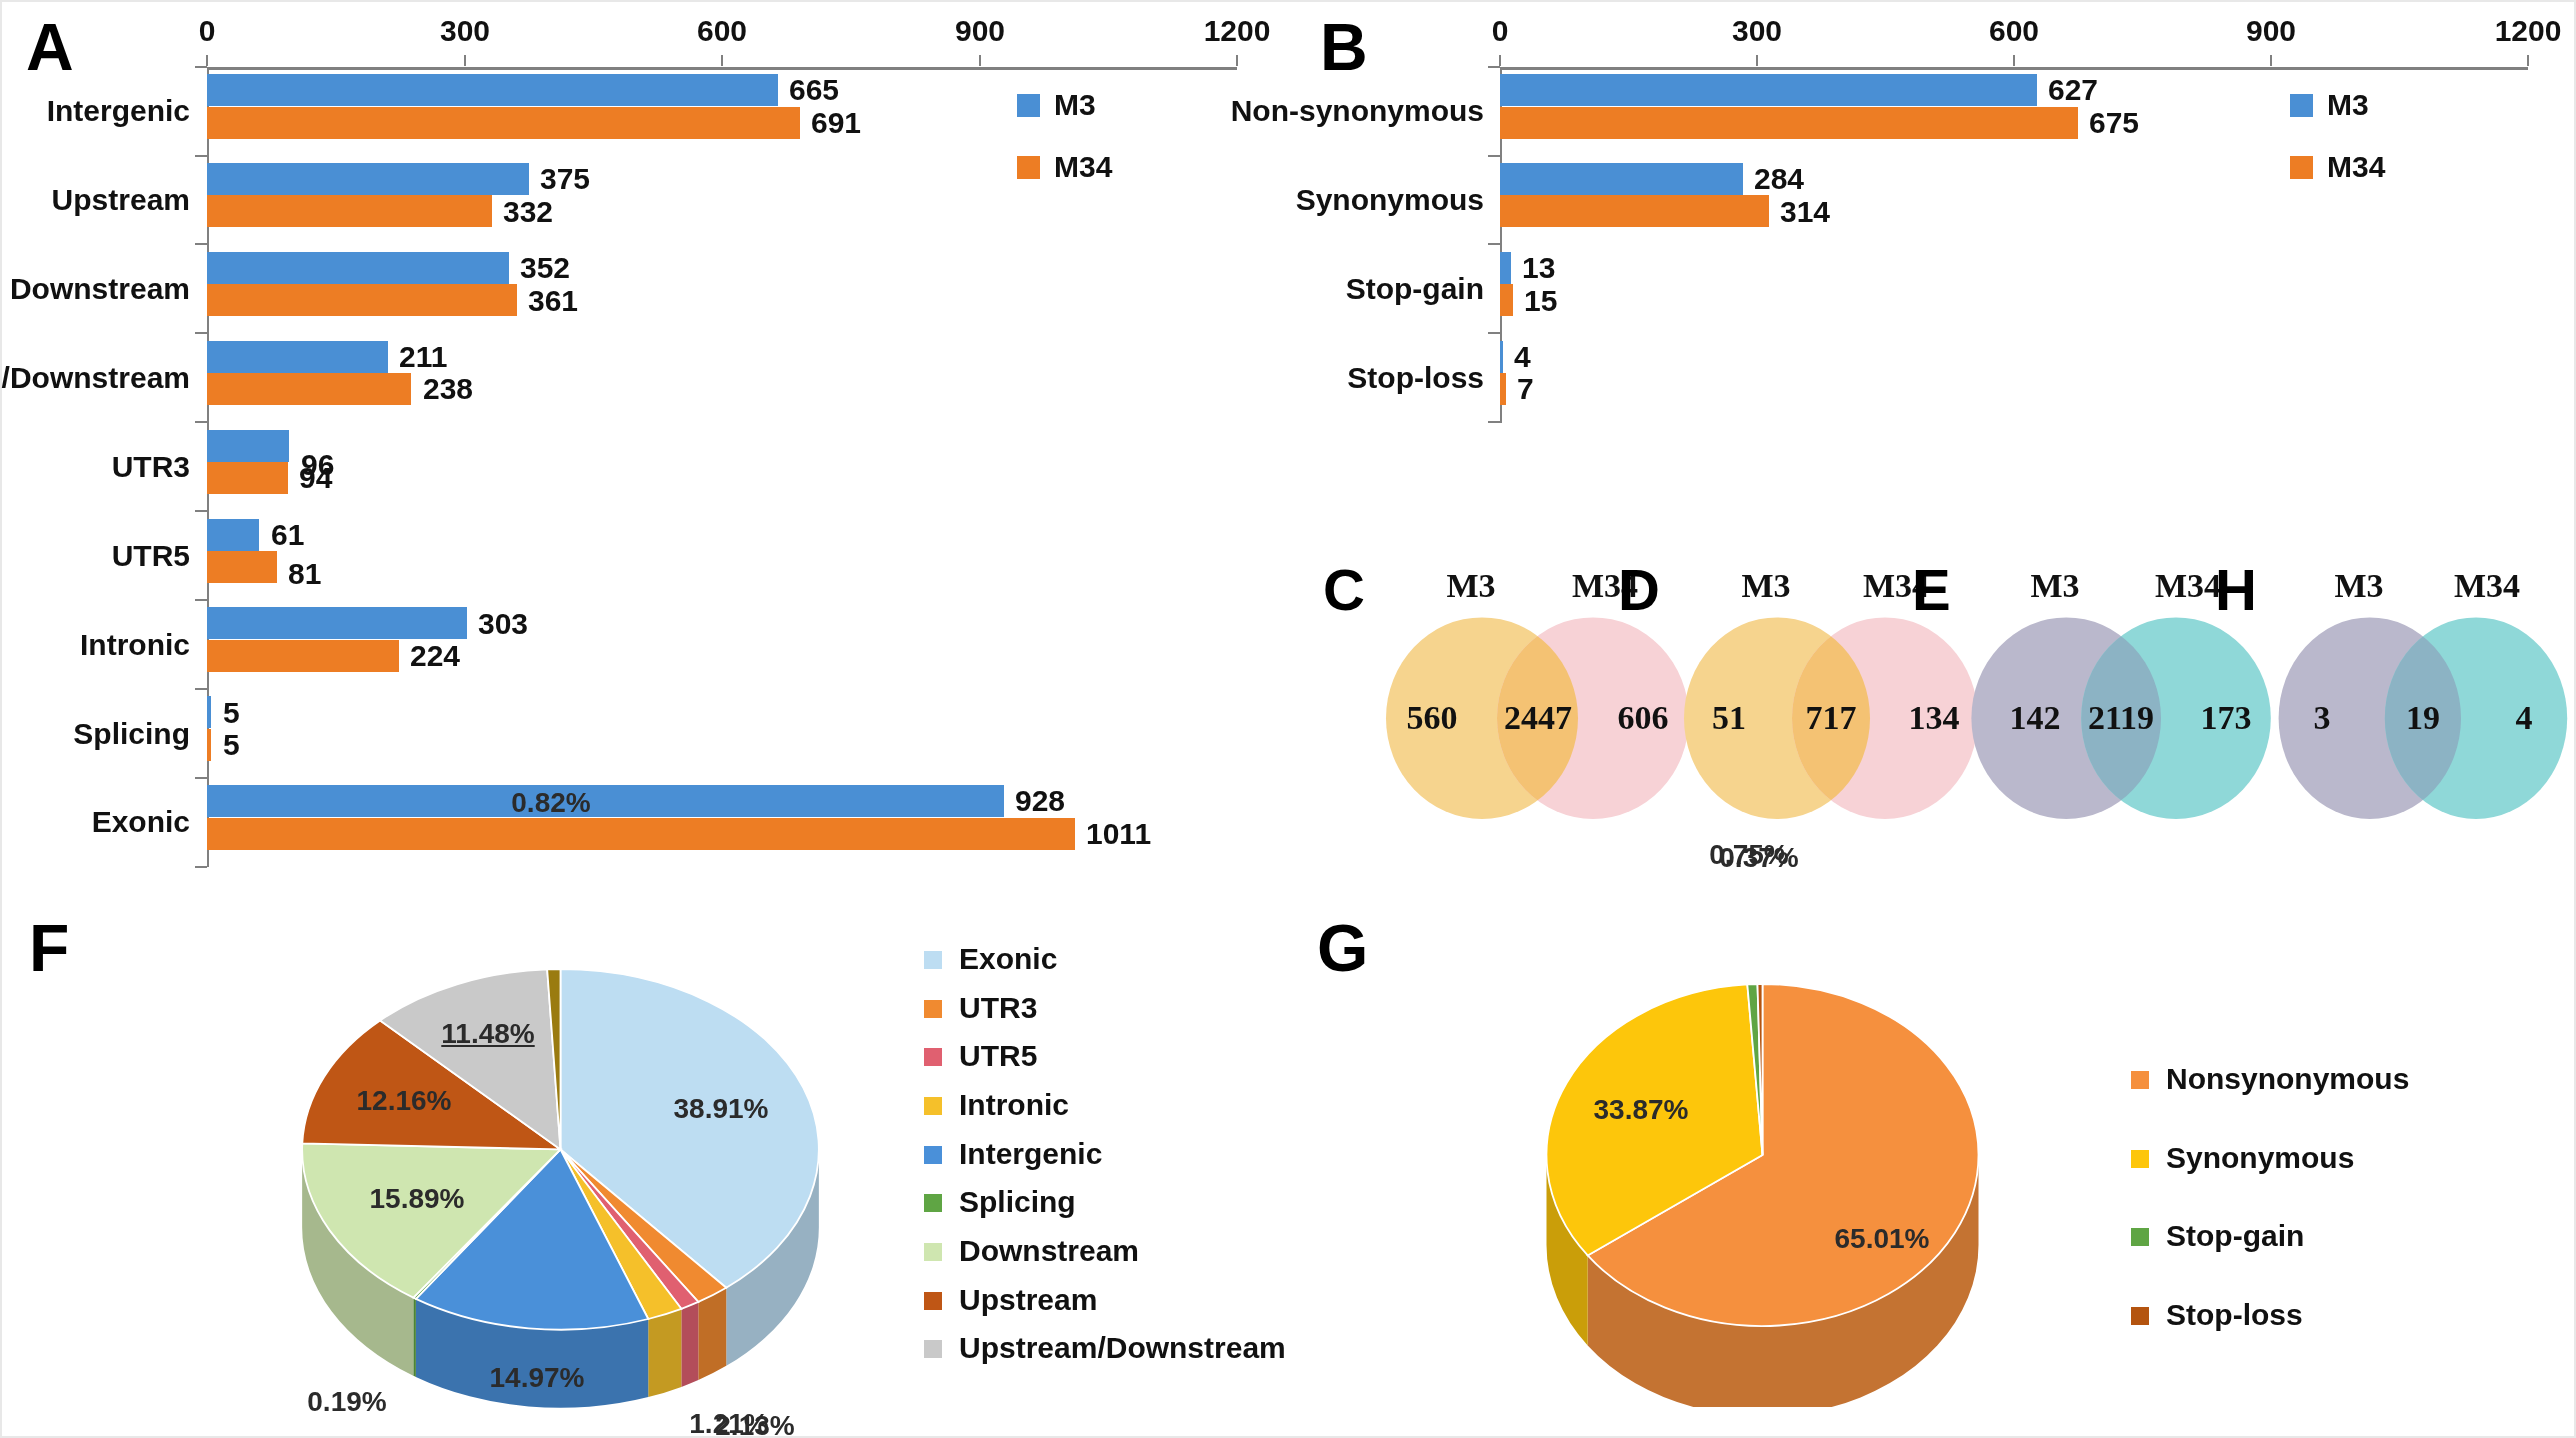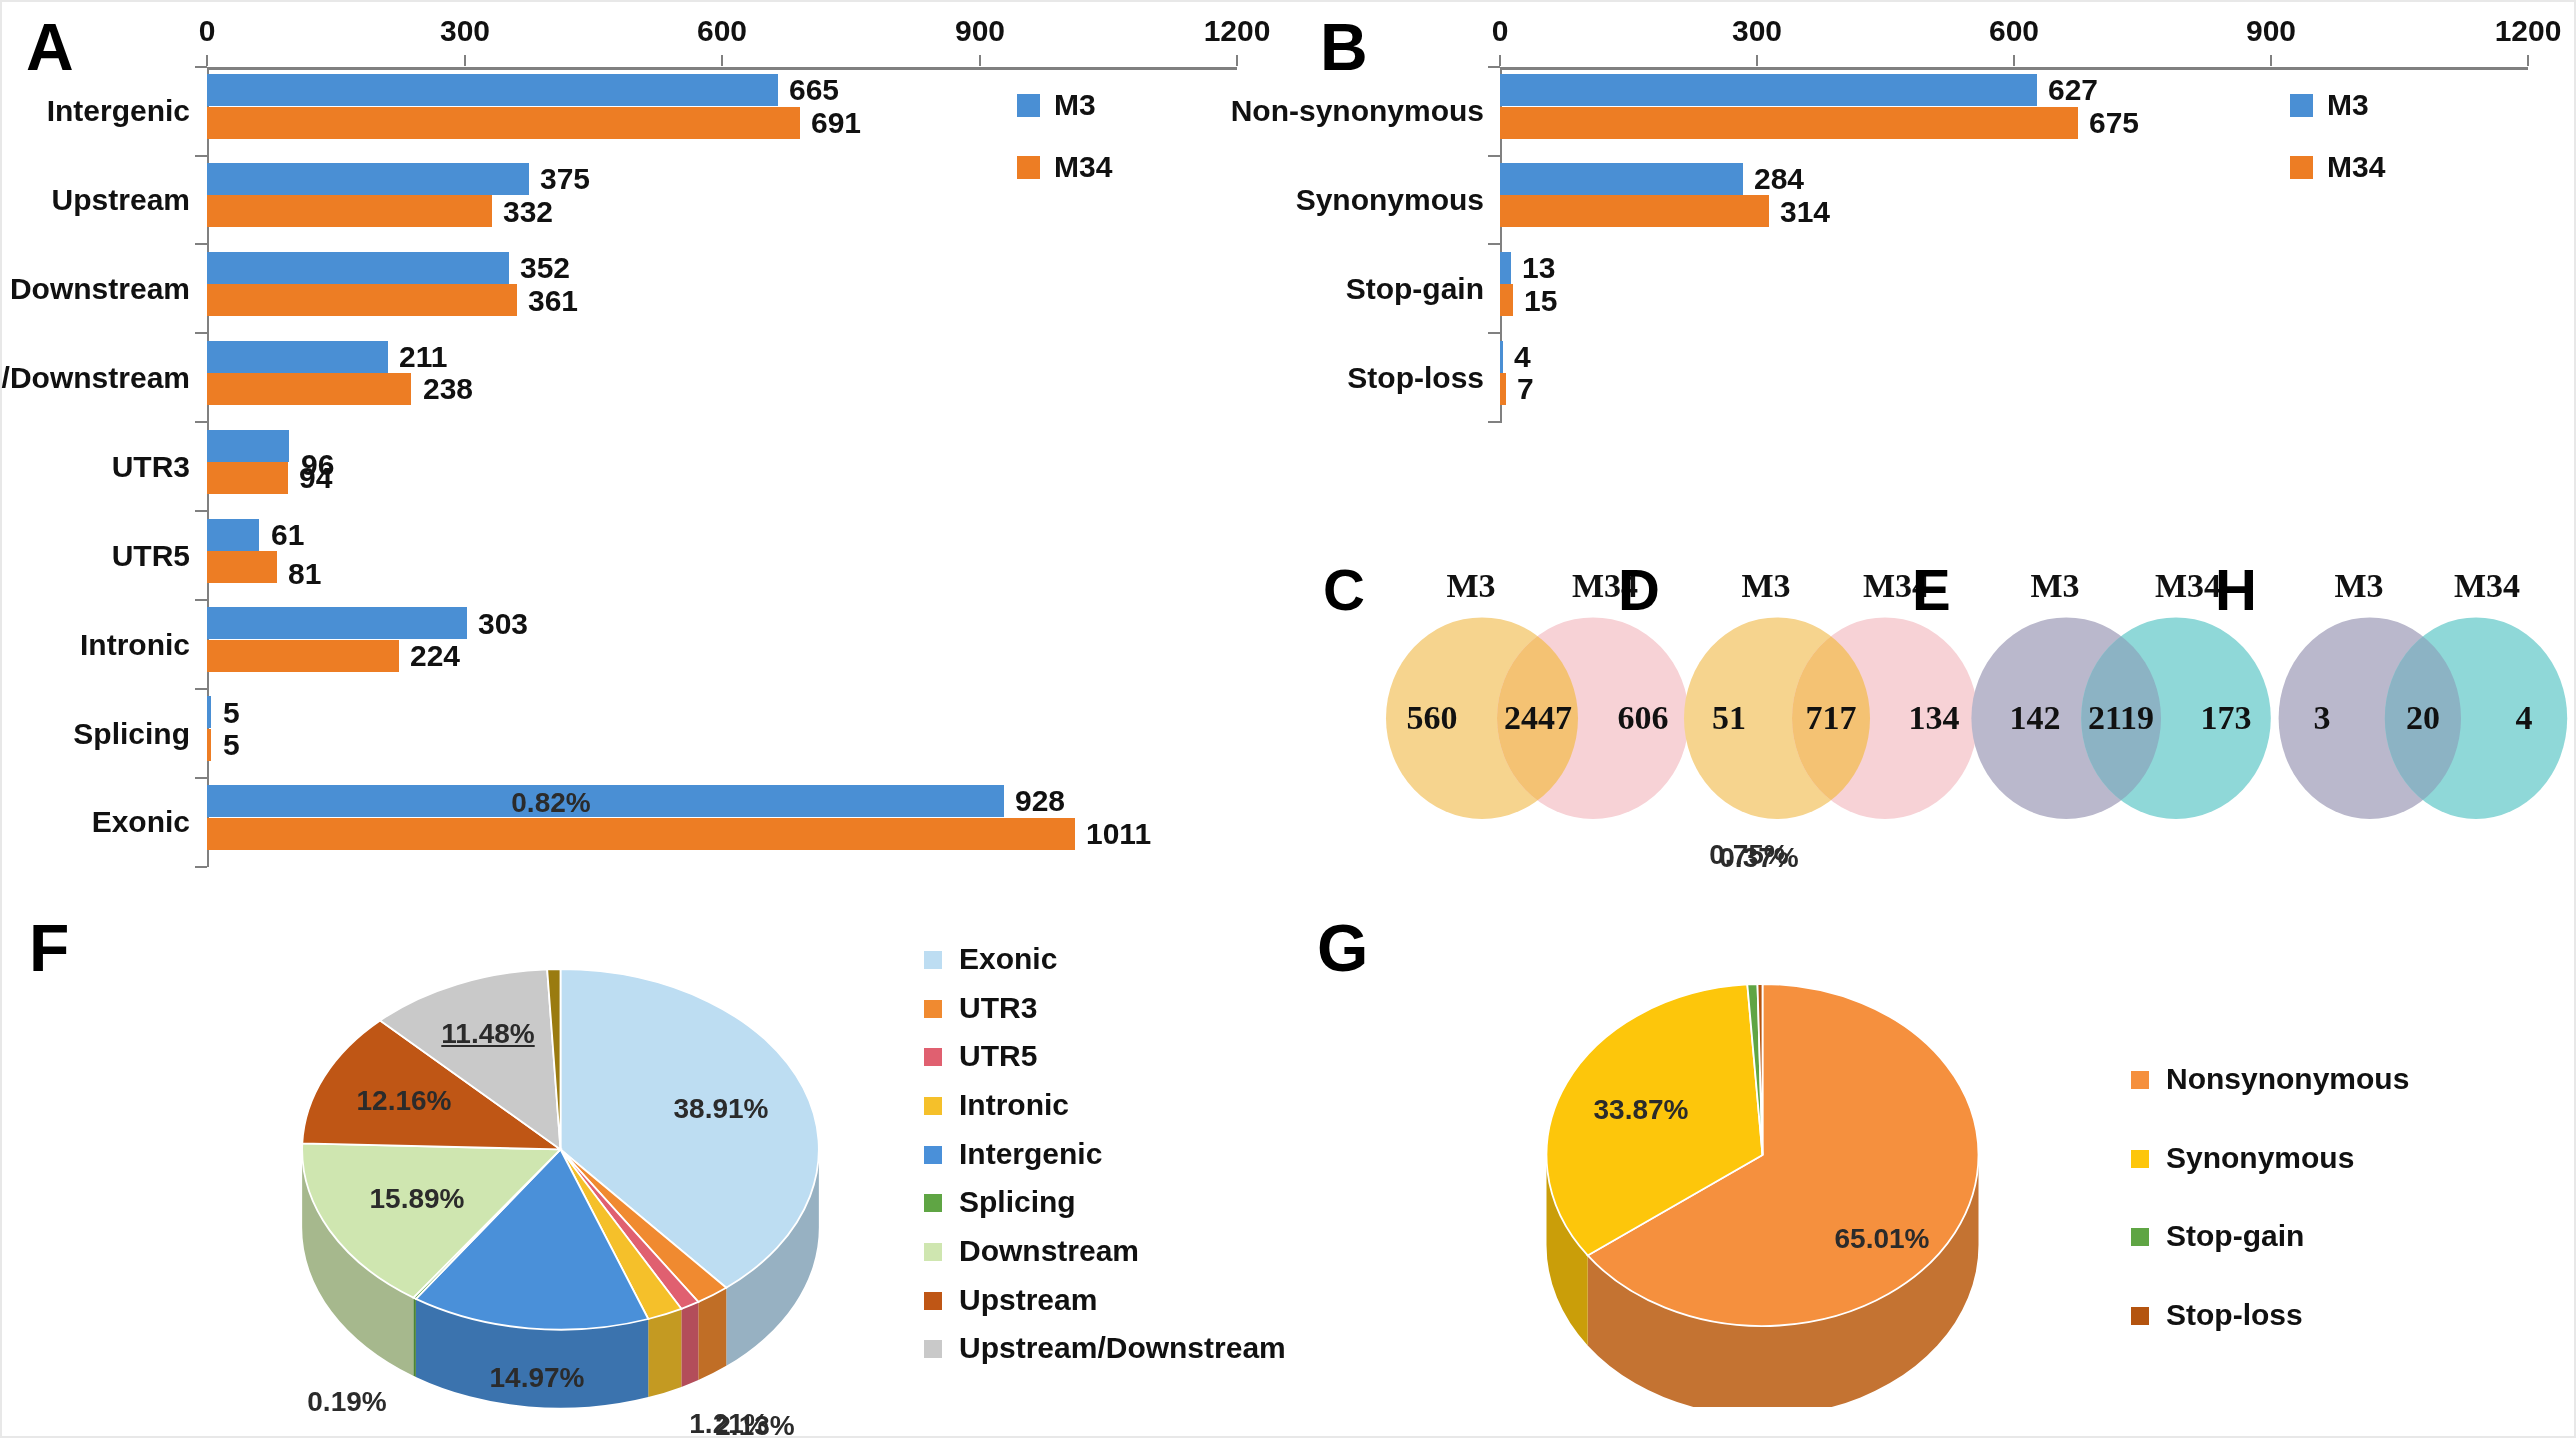--- a/index.html
+++ b/index.html
@@ -284,21 +284,21 @@
             <ellipse cx="168" cy="252" rx="152" ry="168"></ellipse>
           </clipPath>
         </defs>
         <ellipse cx="168" cy="252" rx="152" ry="168" fill="#BAB8CC"></ellipse>
         <ellipse cx="345" cy="252" rx="152" ry="168" fill="#8FD8D8"></ellipse>
         <ellipse cx="345" cy="252" rx="152" ry="168" fill="#8CB3C4" clip-path="url(#vennH-clip)"></ellipse>
       </svg>
       <div class="venn-hdr" style="left: 90px; top: 0px;">M3</div>
       <div class="venn-hdr" style="left: 218px; top: 0px;">M34</div>
       <div class="venn-num" style="left: 53px; top: 151px;">3</div>
-      <div class="venn-num" style="left: 154px; top: 151px;">20</div>
+      <div class="venn-num" style="left: 154px; top: 151px;">19</div>
       <div class="venn-num" style="left: 255px; top: 151px;">4</div>
     </div>
 
   <div class="panel-letter" style="left:27px; top:913px; font-size:66px;">F</div>
   <div class="pie-wrap" id="pieF" style="left:198px; top:919px; width:721px; height:505px;">
       <svg width="721" height="505" viewBox="0 0 1200 840" style="position: absolute; left: 0px; top: 0px;">
         <path d="M 1030 380 A 430 300 0 0 1 875.8808606567696 610.1159860521443 L 875.8808606567696 740.1159860521443 A 430 300 0 0 0 1030 510 Z" fill="rgb(151,177,194)"></path>
         <path d="M 875.8808606567696 610.1159860521443 A 430 300 0 0 1 829.3985376386506 633.7428633287601 L 829.3985376386506 763.7428633287601 A 430 300 0 0 0 875.8808606567696 740.1159860521443 Z" fill="rgb(192,110,38)"></path>
         <path d="M 829.3985376386506 633.7428633287601 A 430 300 0 0 1 801.1089213102825 645.1669490465774 L 801.1089213102825 775.1669490465774 A 430 300 0 0 0 829.3985376386506 763.7428633287601 Z" fill="rgb(179,77,90)"></path>
         <path d="M 801.1089213102825 645.1669490465774 A 430 300 0 0 1 746.0525633469537 662.1647983477245 L 746.0525633469537 792.1647983477245 A 430 300 0 0 0 801.1089213102825 775.1669490465774 Z" fill="rgb(196,154,34)"></path>

